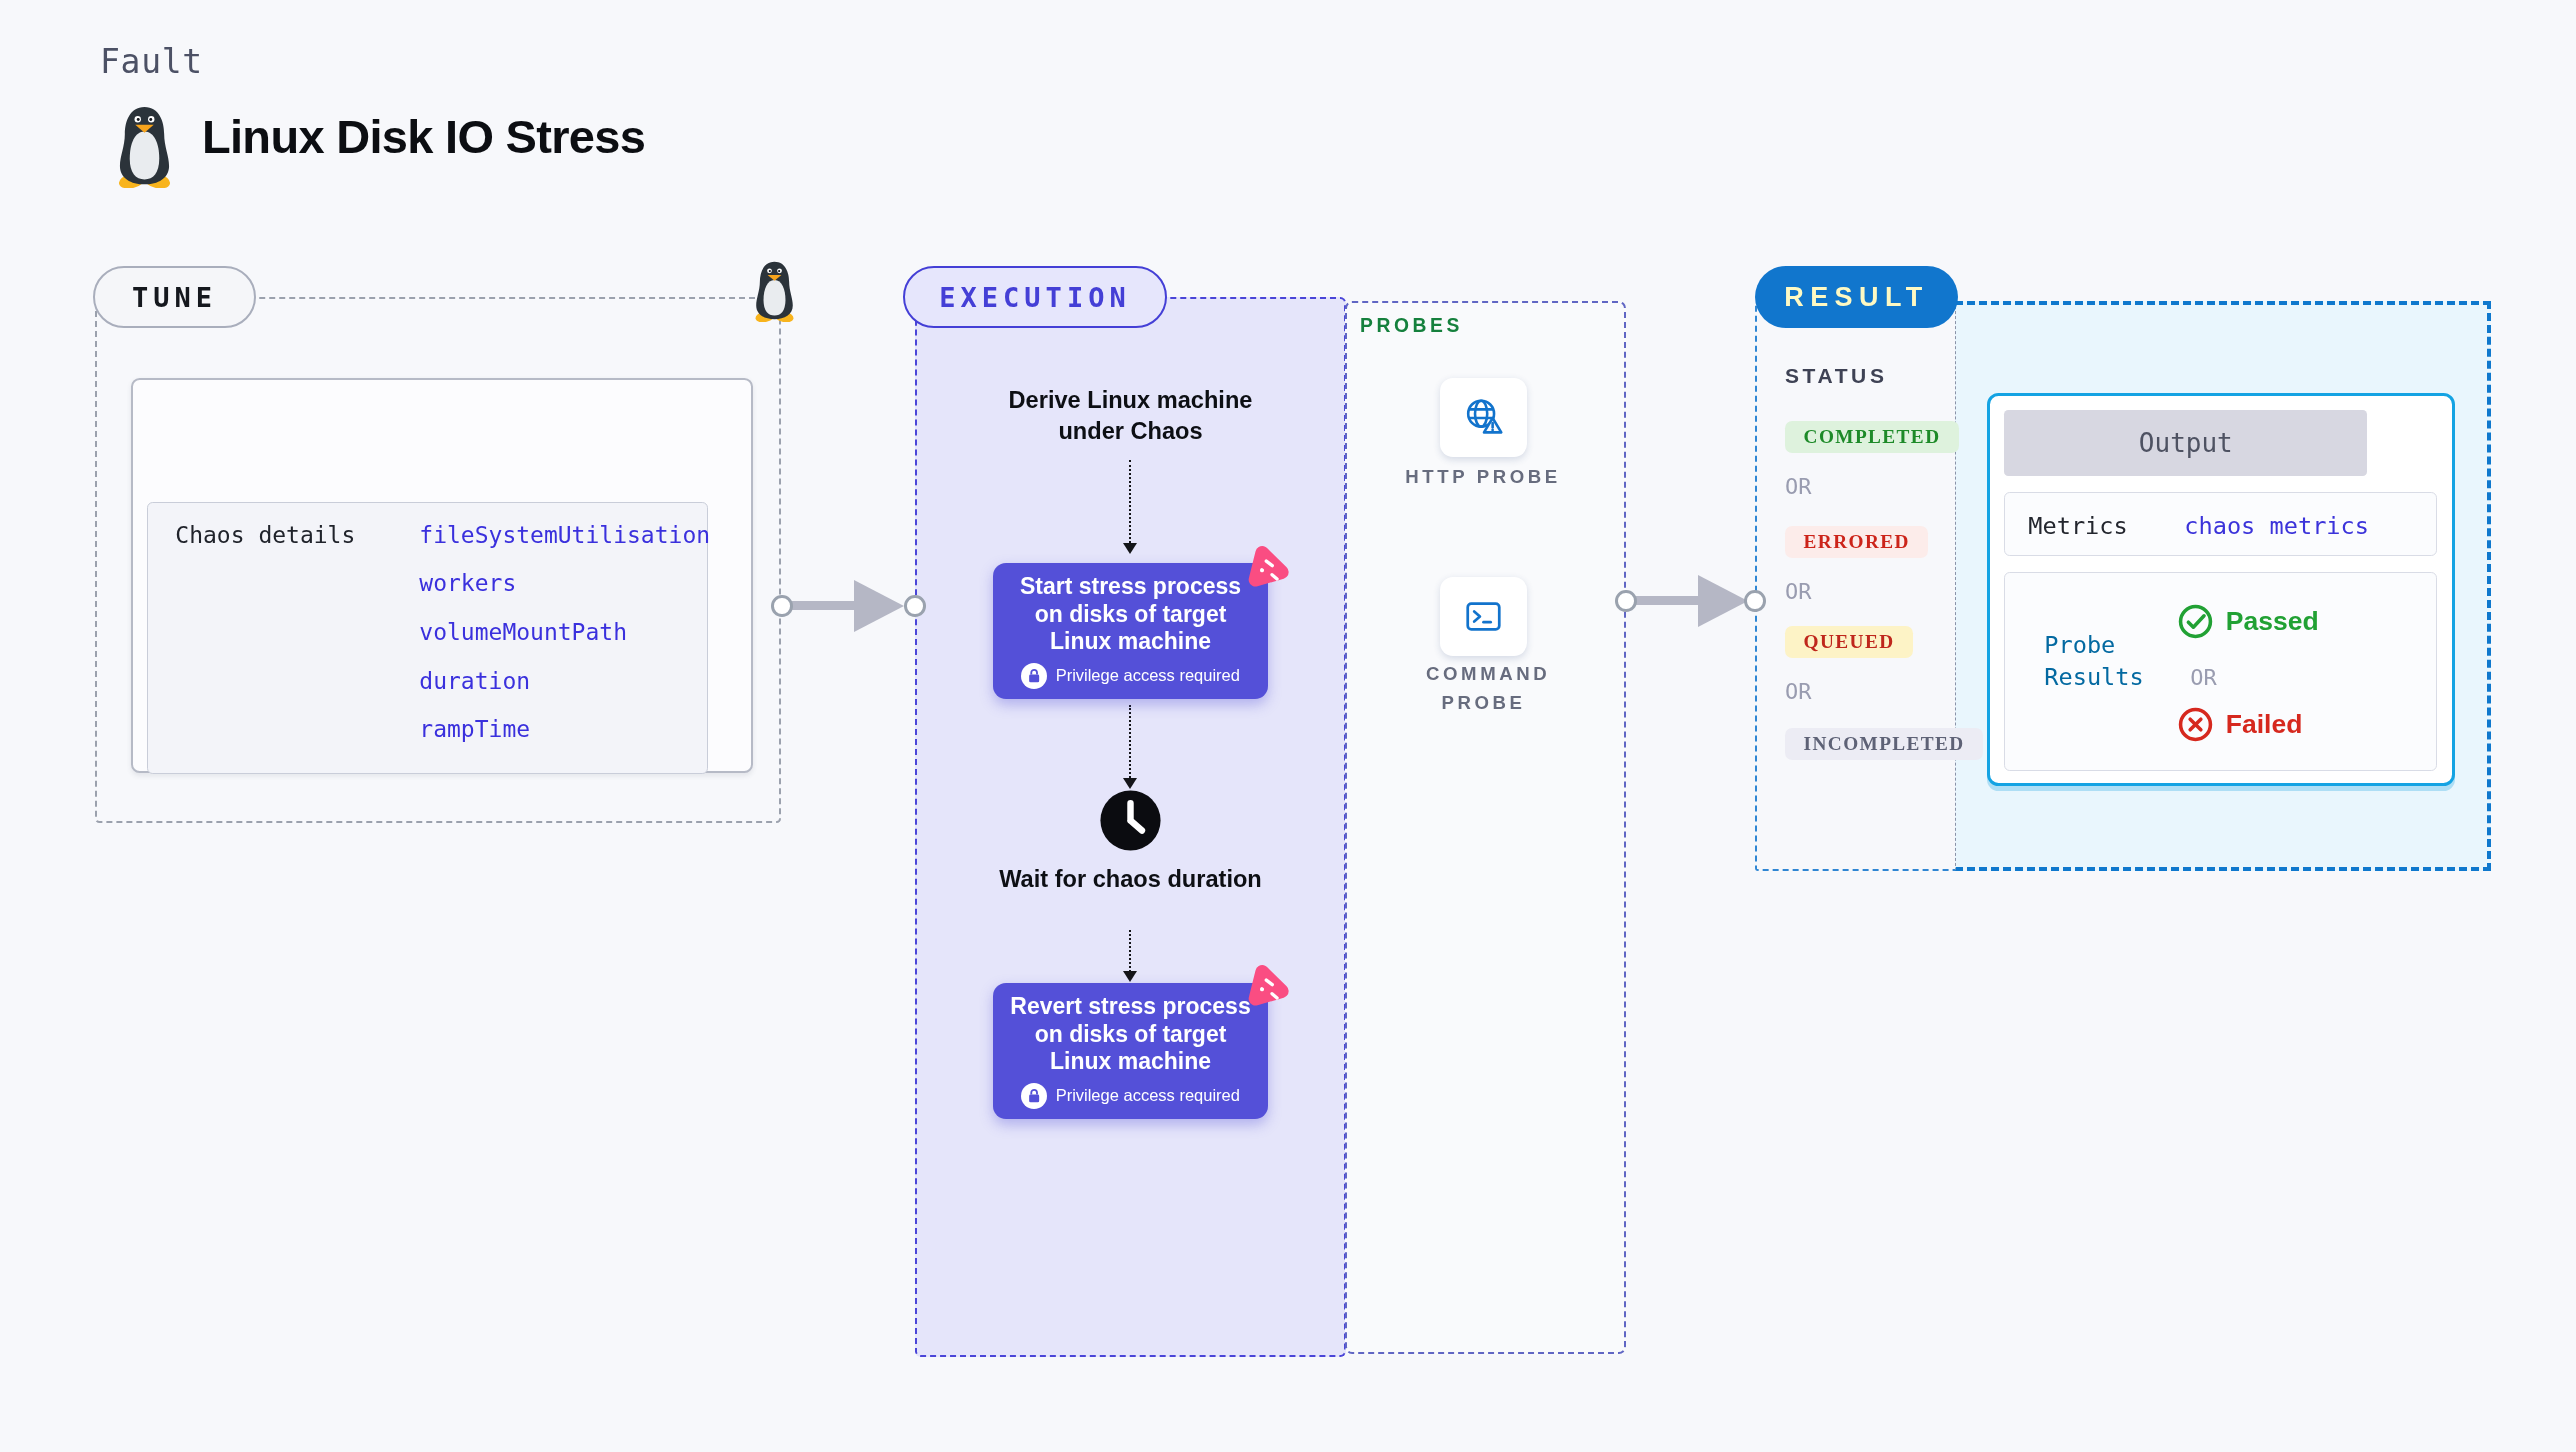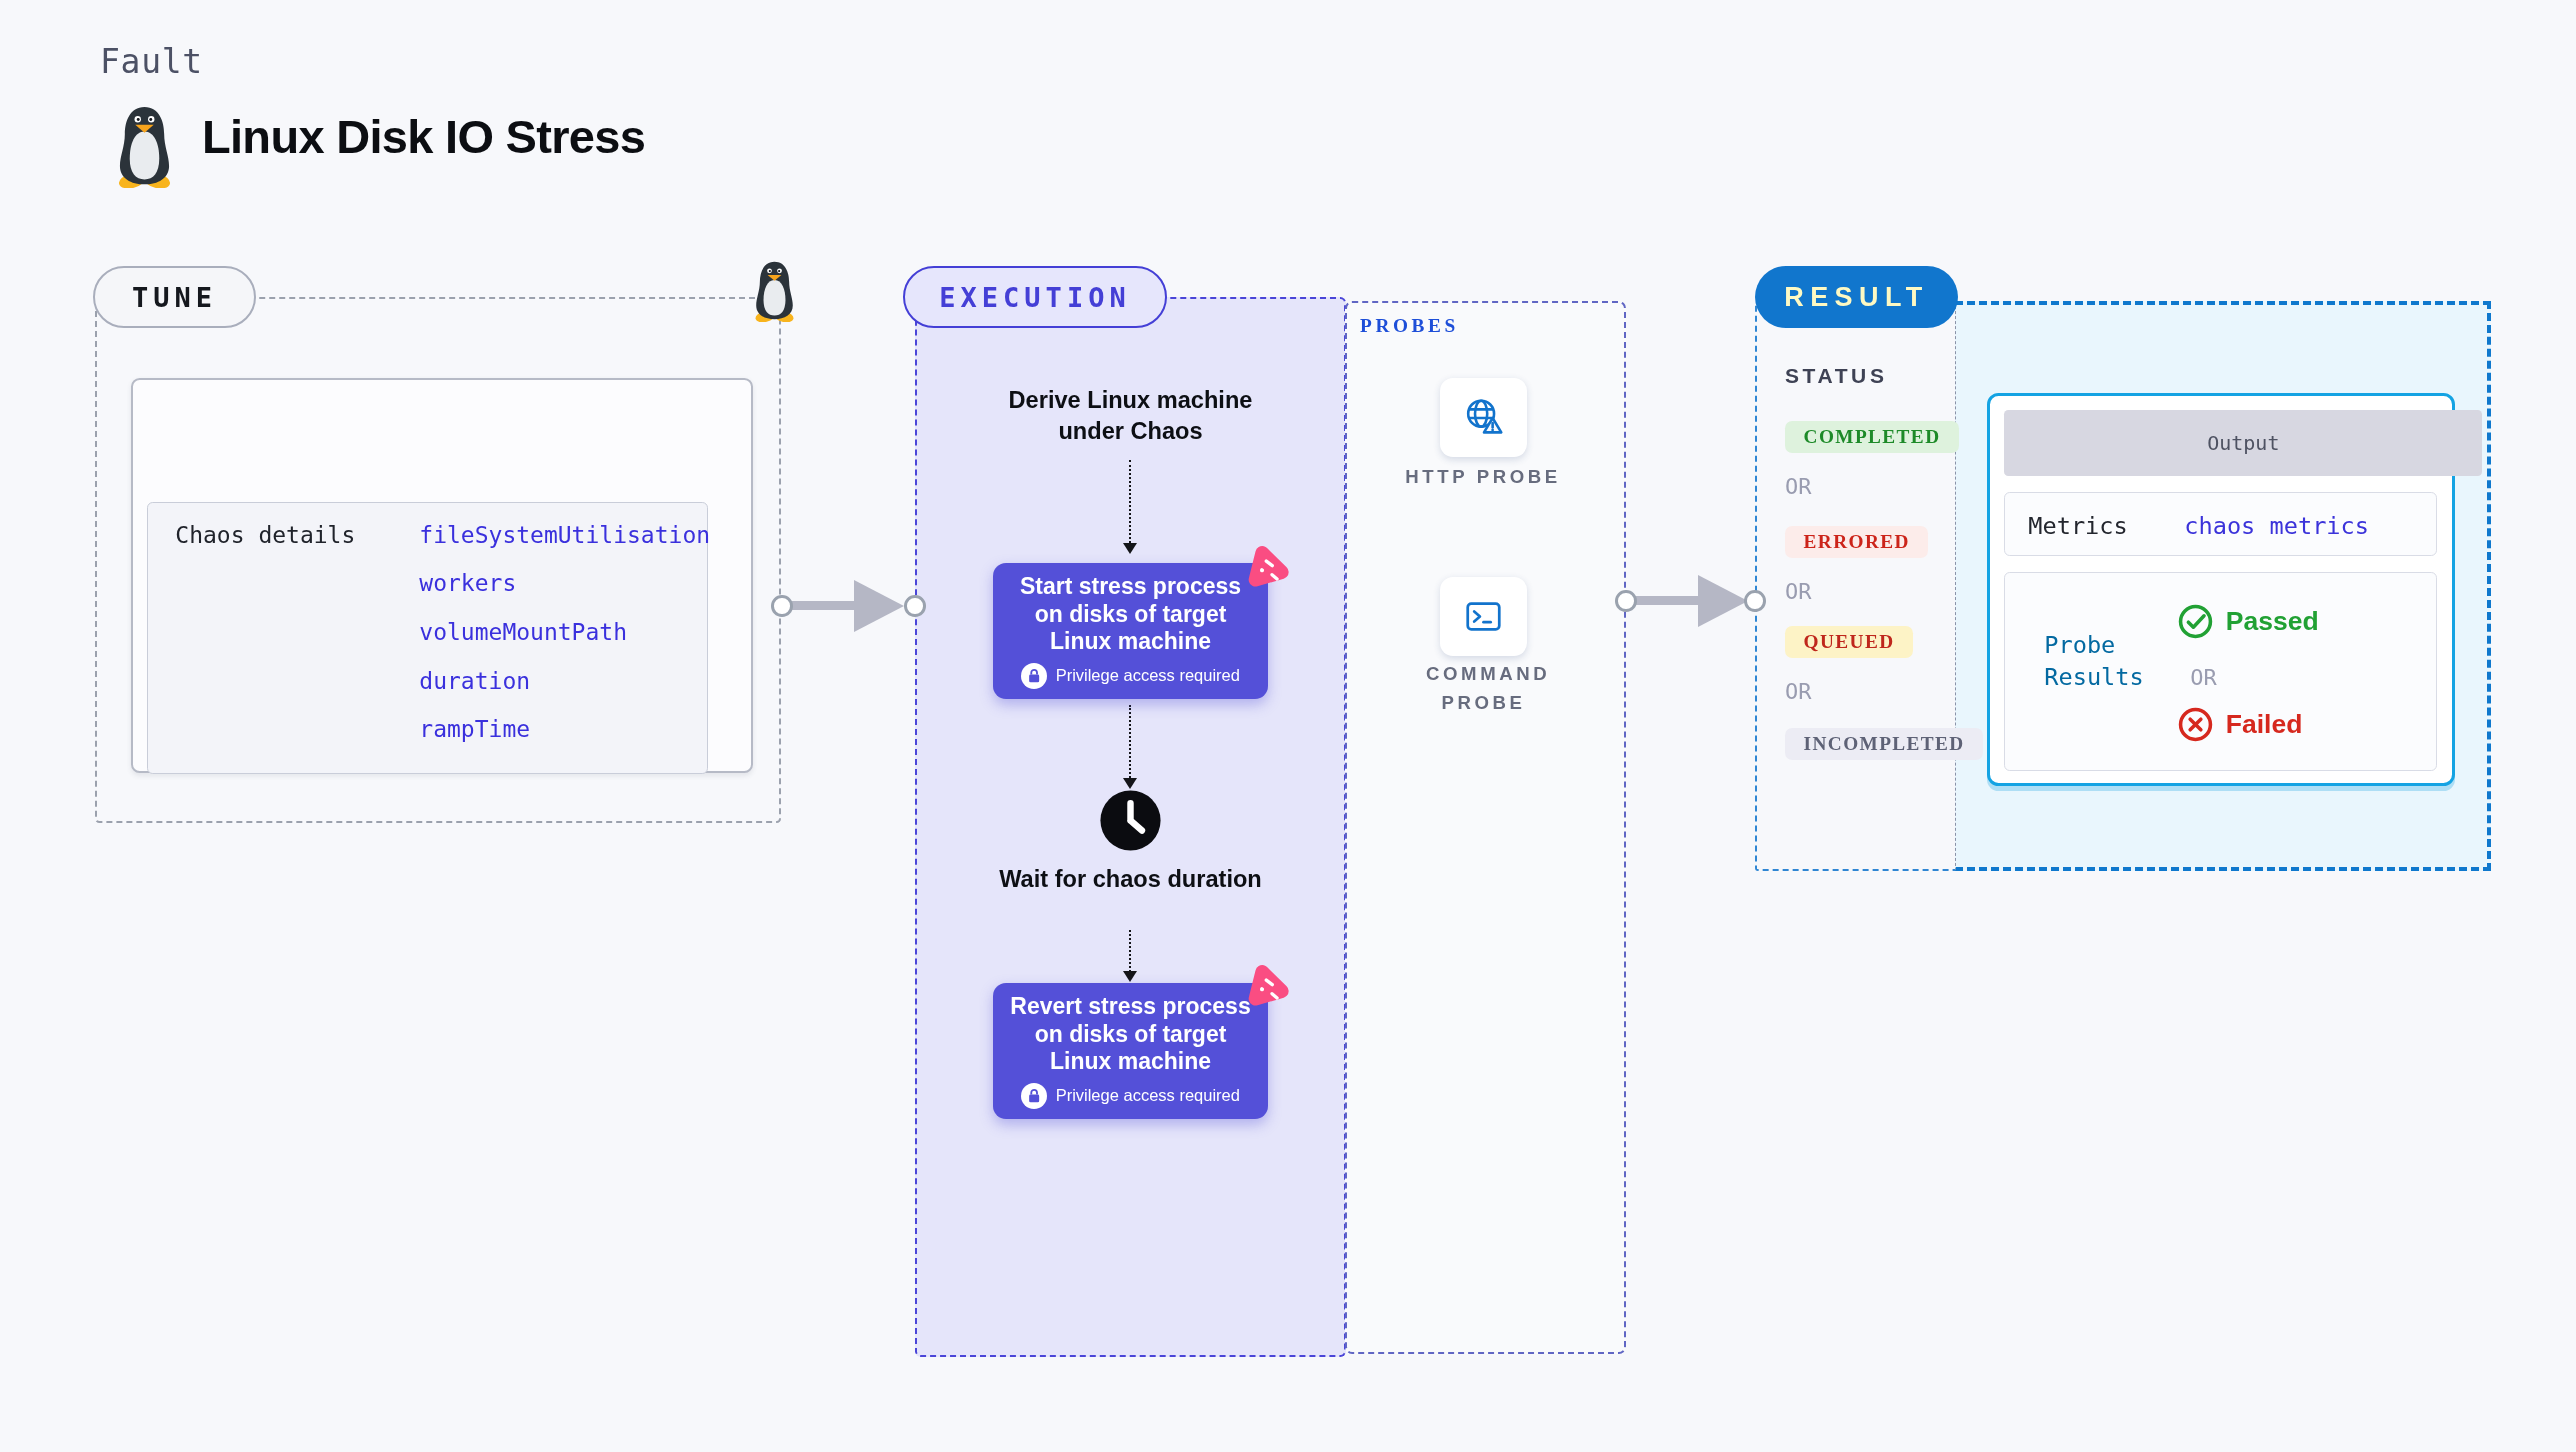--- a/index.html
+++ b/index.html
@@ -48,43 +48,43 @@
         justify-content:center;gap:7.2px;z-index:4;}
   .node-text{width:246px;text-align:center;color:#ffffff;font-size:23px;font-weight:bold;line-height:1.2;}
   .priv{display:flex;align-items:center;gap:8.6px;}
   .priv-circ{width:26px;height:26px;border-radius:50%;background:#ffffff;display:flex;align-items:center;justify-content:center;}
   .priv-txt{color:#ffffff;font-size:16.5px;}
   .pinkicon{width:59px;height:59px;z-index:5;}
 
   
   .probes-box{left:1345px;top:301px;width:281px;height:1053px;background:#f9fafc;border:2.1px dashed #6066c4;
               border-radius:7.2px;box-sizing:border-box;}
-  .probes-label{left:1360px;top:315px;font-size:19.3px;font-weight:bold;letter-spacing:3.6px;color:#1d4ed8;font-family:Liberation Serif, serif;}
+  .probes-label{left:1360px;top:315px;font-size:19.3px;font-weight:bold;letter-spacing:3.6px;color:#15803d;}
   .probe-card{left:1440px;width:87px;height:79px;background:#ffffff;border-radius:13px;
               box-shadow:0 2.9px 7.2px rgba(40,60,120,.16);display:flex;align-items:center;justify-content:center;}
   .probe-lbl{left:1397px;width:172px;text-align:center;font-size:18.6px;font-weight:bold;letter-spacing:3.6px;color:#676c7e;line-height:1.55;}
 
   
   .result-outer{left:1755px;top:301px;width:736px;height:570px;border:2.1px dashed #2f86d3;border-radius:2.9px;box-sizing:border-box;}
   .result-inner{left:1955px;top:301px;width:536px;height:570px;background:#e9f6fd;box-sizing:border-box;
                 border-top:4.3px dashed #0f78cd;border-right:4.3px dashed #0f78cd;border-bottom:4.3px dashed #0f78cd;
                 border-left:1.4px dashed #8b93a8;}
   .status-label{left:1785px;top:364px;font-size:21px;font-weight:bold;letter-spacing:3.6px;color:#3e4254;}
   .badge{position:absolute;left:1785px;height:32px;display:inline-flex;align-items:center;padding:0 18.6px;
          border-radius:7.2px;font-size:19.3px;font-weight:bold;letter-spacing:1.4px;font-family:Liberation Serif, serif;}
   .badge.completed{background:#def2dd;color:#1d8a28;}
   .badge.errored{background:#fcecea;color:#cc241a;}
   .badge.queued{background:#fdf3c6;color:#bf271c;}
   .badge.incompleted{background:#ececf4;color:#5e6276;}
   .or{position:absolute;left:1785px;font-size:22px;color:#999cb0;}
 
   .output-card{left:1987px;top:393px;width:468px;height:393px;background:#ffffff;border:3.6px solid #14a3e3;
                border-radius:11.5px;box-sizing:border-box;box-shadow:0 5px 0 rgba(20,163,227,.28);}
-  .out-head{left:14.3px;top:14.3px;width:478px;height:66px;background:#d7d7e1;border-radius:4.3px;
-            display:flex;align-items:center;justify-content:center;font-size:20px;color:#4e5262;}
+  .out-head{left:14.3px;top:14.3px;width:363px;height:66px;background:#d7d7e1;border-radius:4.3px;
+            display:flex;align-items:center;justify-content:center;font-size:26px;color:#4e5262;}
   .out-row{left:14.3px;width:433px;background:#fbfcfe;border:1.4px solid #d9dce6;border-radius:5.7px;box-sizing:border-box;}
   .row-metrics{top:96px;height:64px;}
   .row-probe{top:176px;height:199px;}
   .m-label{left:23px;top:18.6px;font-size:23.6px;color:#23262e;}
   .m-value{left:179px;top:18.6px;font-size:23.6px;color:#3b33da;cursor:pointer;}
   .p-label{left:39px;top:29px;width:122px;font-size:23.6px;color:#0369a1;line-height:1.35;margin-top:28px;}
   .res-line{position:absolute;display:flex;align-items:center;gap:11.5px;left:172px;}
   .res-line span{font-size:26.5px;font-weight:bold;}
   .passed span{color:#21a134;}
   .failed span{color:#d6281e;}

